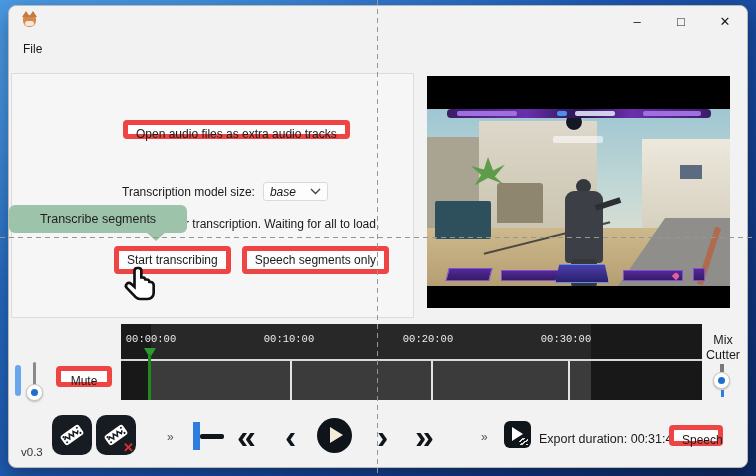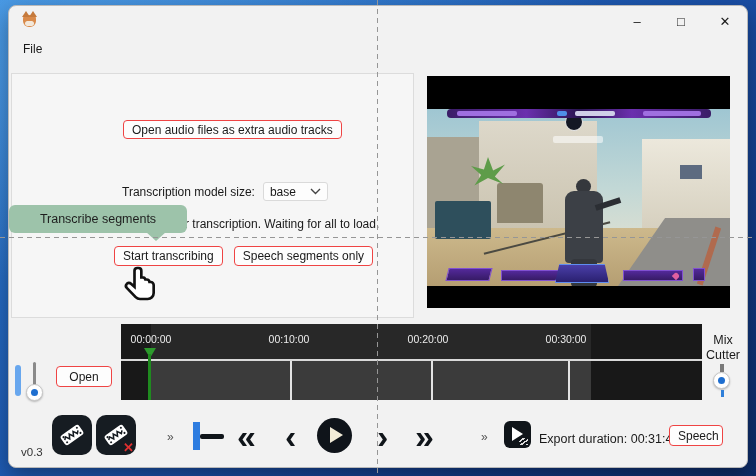--- a/index.html
+++ b/index.html
@@ -28,26 +28,26 @@
   .win-btn { width:44px; height:30px; display:flex; align-items:center; justify-content:center; font-size:13px; color:#1a1a1a; }
   .menubar { position:absolute; left:0; top:30px; width:100%; height:26px; display:flex; align-items:center; }
   .menu-item { font-size:12px; color:#1a1a1a; padding:3px 8px; margin-left:6px; border-radius:3px; }
 
   
   .main-panel {
     position:absolute; left:2px; top:67px; width:403px; height:245px;
     background:#f6f6f6; border:1px solid #dcdcdc;
   }
   .btn {
-    display:inline-block; background:#fdfdfd; border:1px solid #ef4444; border-radius:4px;
+    display:inline-block; background:#fdfdfd; border:5px solid #ef4444; border-radius:4px;
     font-size:12px; color:#1a1a1a; padding:2px 8px; white-space:nowrap;
   }
   .open-audio { position:absolute; left:111px; top:46px; height:19px; }
   .model-row { position:absolute; left:110px; top:108px; display:flex; align-items:center; font-size:12px; color:#1a1a1a; }
-  .model-select { margin-left:8px; display:flex; align-items:center; background:#fdfdfd; border:1px solid #dadada; border-radius:3px; padding:1px 6px; height:19px; }
+  .model-select { margin-left:8px; display:flex; align-items:center; background:#fdfdfd; border:1px solid #dadada; border-radius:3px; padding:1px 6px; height:19px;font-style:italic; }
   .model-select svg { margin-left:14px; }
   .status-text { position:absolute; left:173px; top:143px; font-size:12px; color:#1a1a1a; white-space:nowrap; }
   .transcribe-row { position:absolute; left:102px; top:172px; display:flex; gap:11px; }
   .hand-cursor { position:absolute; left:110px; top:190px; }
 
   
   .tooltip { position:absolute; left:0; top:199px; width:178px; height:28px; background:#9dc3aa; border-radius:6px;
              display:flex; align-items:center; justify-content:center; font-size:12.5px; color:#1e1e1e; z-index:30; }
   .tooltip-tail { position:absolute; left:137px; top:226px; width:20px; height:9px; background:#9dc3aa;
                   clip-path:polygon(0 0,100% 0,50% 100%); z-index:30; }
@@ -85,21 +85,21 @@
   .hb { position:absolute; background:linear-gradient(#53299a,#371b66); border:1px solid #8050d0; }
   .hb1 { left:20px; top:4px; width:44px; height:13px; transform:skewX(-14deg); }
   .hb2 { left:74px; top:6px; width:62px; height:11px; }
   .hb3 { left:128px; top:0; width:54px; height:19px; border:1.5px solid #5f8df0; clip-path:polygon(8% 0,92% 0,100% 100%,0 100%); background:linear-gradient(#4a3fa8,#2a2070); }
   .hb4 { left:196px; top:6px; width:60px; height:11px; }
   .hb4 i { position:absolute; right:3px; top:2px; width:6px; height:6px; background:#e060a0; border-radius:50% 50% 0 0; transform:rotate(45deg); }
   .hb5 { left:266px; top:4px; width:12px; height:13px; }
   .letterbox-bottom { position:absolute; left:0; top:210px; width:303px; height:22px; background:#000; }
 
   
-  .timeline { position:absolute; left:112px; top:318px; width:581px; height:76px; background:#d9d9d9; }
+  .timeline { position:absolute; left:112px; top:318px; width:581px; height:76px; background:#d9d9d9;font-family:Liberation Mono, monospace; }
   .ruler { position:absolute; left:0; top:0; width:100%; height:35px; background:#282828; }
   .ruler .pre  { position:absolute; left:0; top:0; width:30px; height:100%; background:#1a1a1a; }
   .ruler .post { position:absolute; left:470px; top:0; right:0; height:100%; background:#191919; }
   .tick { position:absolute; top:9px; width:64px; text-align:center; font-size:10.5px; color:#ececec; }
   .playhead-tri { position:absolute; left:23px; top:24px; width:0; height:0; z-index:5;
                   border-left:6px solid transparent; border-right:6px solid transparent; border-top:10px solid #2c9a2c; }
   .playhead-line { position:absolute; left:27px; top:30px; width:3px; height:46px; background:#1f8a1f; z-index:5; }
   .track { position:absolute; left:0; top:37px; width:100%; height:39px; background:#181818; }
   .track .media { position:absolute; left:29px; top:0; width:441px; height:100%; background:#3b3b3b; }
   .seg-line { position:absolute; top:0; width:2px; height:100%; background:#e4e4e4; }
@@ -257,21 +257,21 @@
     </div>
     <div class="playhead-tri"></div>
     <div class="playhead-line"></div>
   </div>
 
   <div class="level-bar"></div>
   <div class="vol-track"></div>
   <div class="knob vol-knob">
       <i></i>
     </div>
-  <span class="btn mute-btn">Open</span>
+  <span class="btn mute-btn">Mute</span>
 
   <div class="mix-label">
     <div>Mix</div>
     <div>Cutter</div>
   </div>
   <div class="mix-tick-top"></div>
   <div class="knob mix-knob">
       <i></i>
     </div>
   <div class="mix-tick-bottom"></div>

